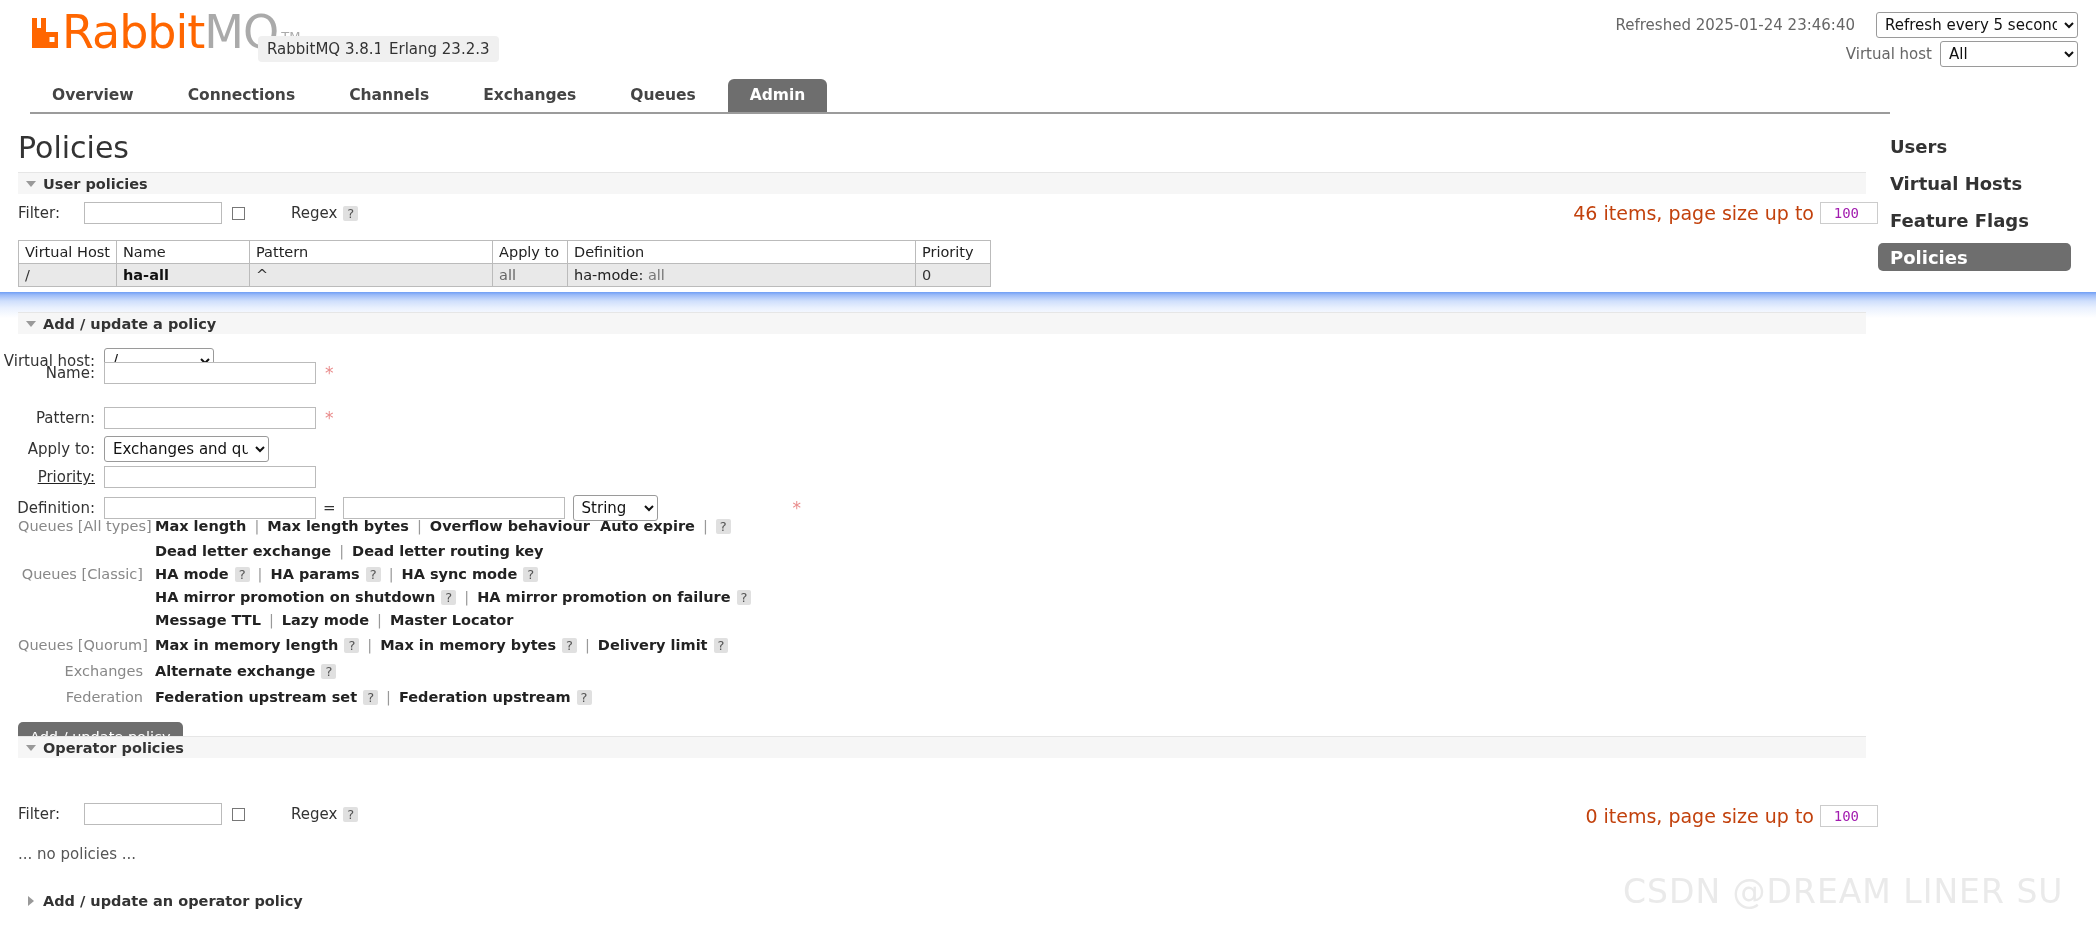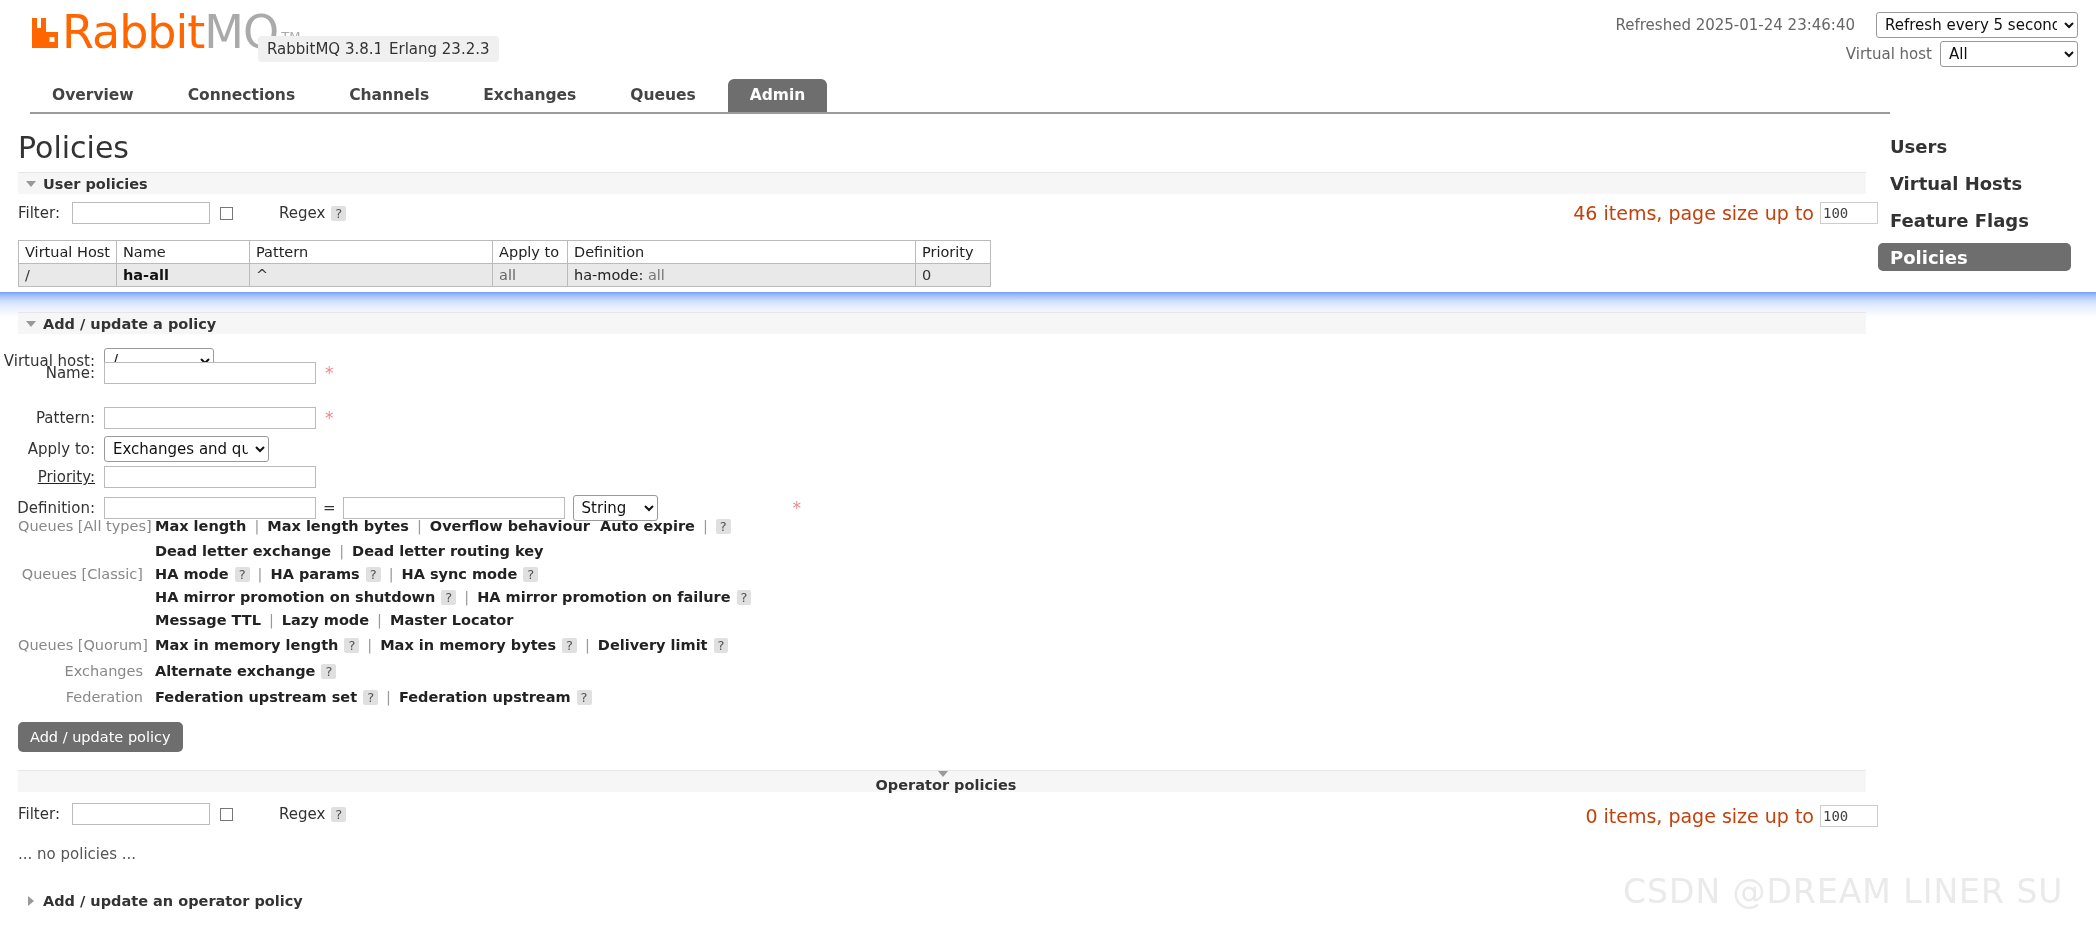--- a/index.html
+++ b/index.html
@@ -122,21 +122,21 @@
   }
   .section-bar .label {
     font-size: 14.5px; font-weight: bold; color: #333;
   }
 
   
   .filter-row {
     position: absolute; left: 18px;
     display: flex; align-items: center;
   }
-  .filter-label { font-size: 15px; color: #333; margin-right: 12px; }
+  .filter-label { font-size: 15px; color: #333; margin-right: 24px; }
   input.text-input {
     font-family: "DejaVu Sans", "Liberation Sans", sans-serif;
     font-size: 15px;
     border: 1px solid #bbb;
     background: #fff;
     height: 22px;
     box-sizing: border-box;
     padding: 1px 4px;
     color: #111;
   }
@@ -162,26 +162,26 @@
     cursor: pointer;
   }
 
   
   .pagesize-row {
     position: absolute;
     display: flex; align-items: center;
   }
   .pagesize-text { font-size: 19px; color: #c2410c; margin-right: 6px; white-space: nowrap; }
   .pagesize-input {
-    width: 58px; padding-right: 18px;
+    width: 58px; text-align: right; padding-right: 18px;
     font-family: "DejaVu Sans Mono", "Liberation Mono", monospace;
     font-size: 14px;
     border: 1px solid #ccc;
     height: 22px; box-sizing: border-box;
-    background: #fff; color: #404040;
+    background: #fff; color: #a21caf;
   }
 
   
   #policies-table {
     position: absolute; left: 18px; top: 240px;
     border-collapse: collapse;
     font-size: 14.5px;
   }
   #policies-table th {
     background: #fff;
@@ -514,21 +514,21 @@
     <a>Federation upstream set</a>
     <span class="qmark">?</span>
     <span class="sep">|</span>
     <a>Federation upstream</a>
     <span class="qmark">?</span>
   </span>
 </div>
 
 <button class="btn-primary" style="left:18px; top:722px;">Add / update policy</button>
 
-<div class="section-bar" style="top:770px;flex-direction:column;">
+<div class="section-bar" style="top:736px;">
   <span class="tri"></span>
   <span class="label">Operator policies</span>
 </div>
 
 <div class="filter-row" style="top:803px;">
   <span class="filter-label">Filter:</span>
   <input class="text-input filter-input" type="text" value="" style="">
   <span class="regex-wrap">
     <span class="regex-box"></span>
     <span class="regex-label">Regex</span>

